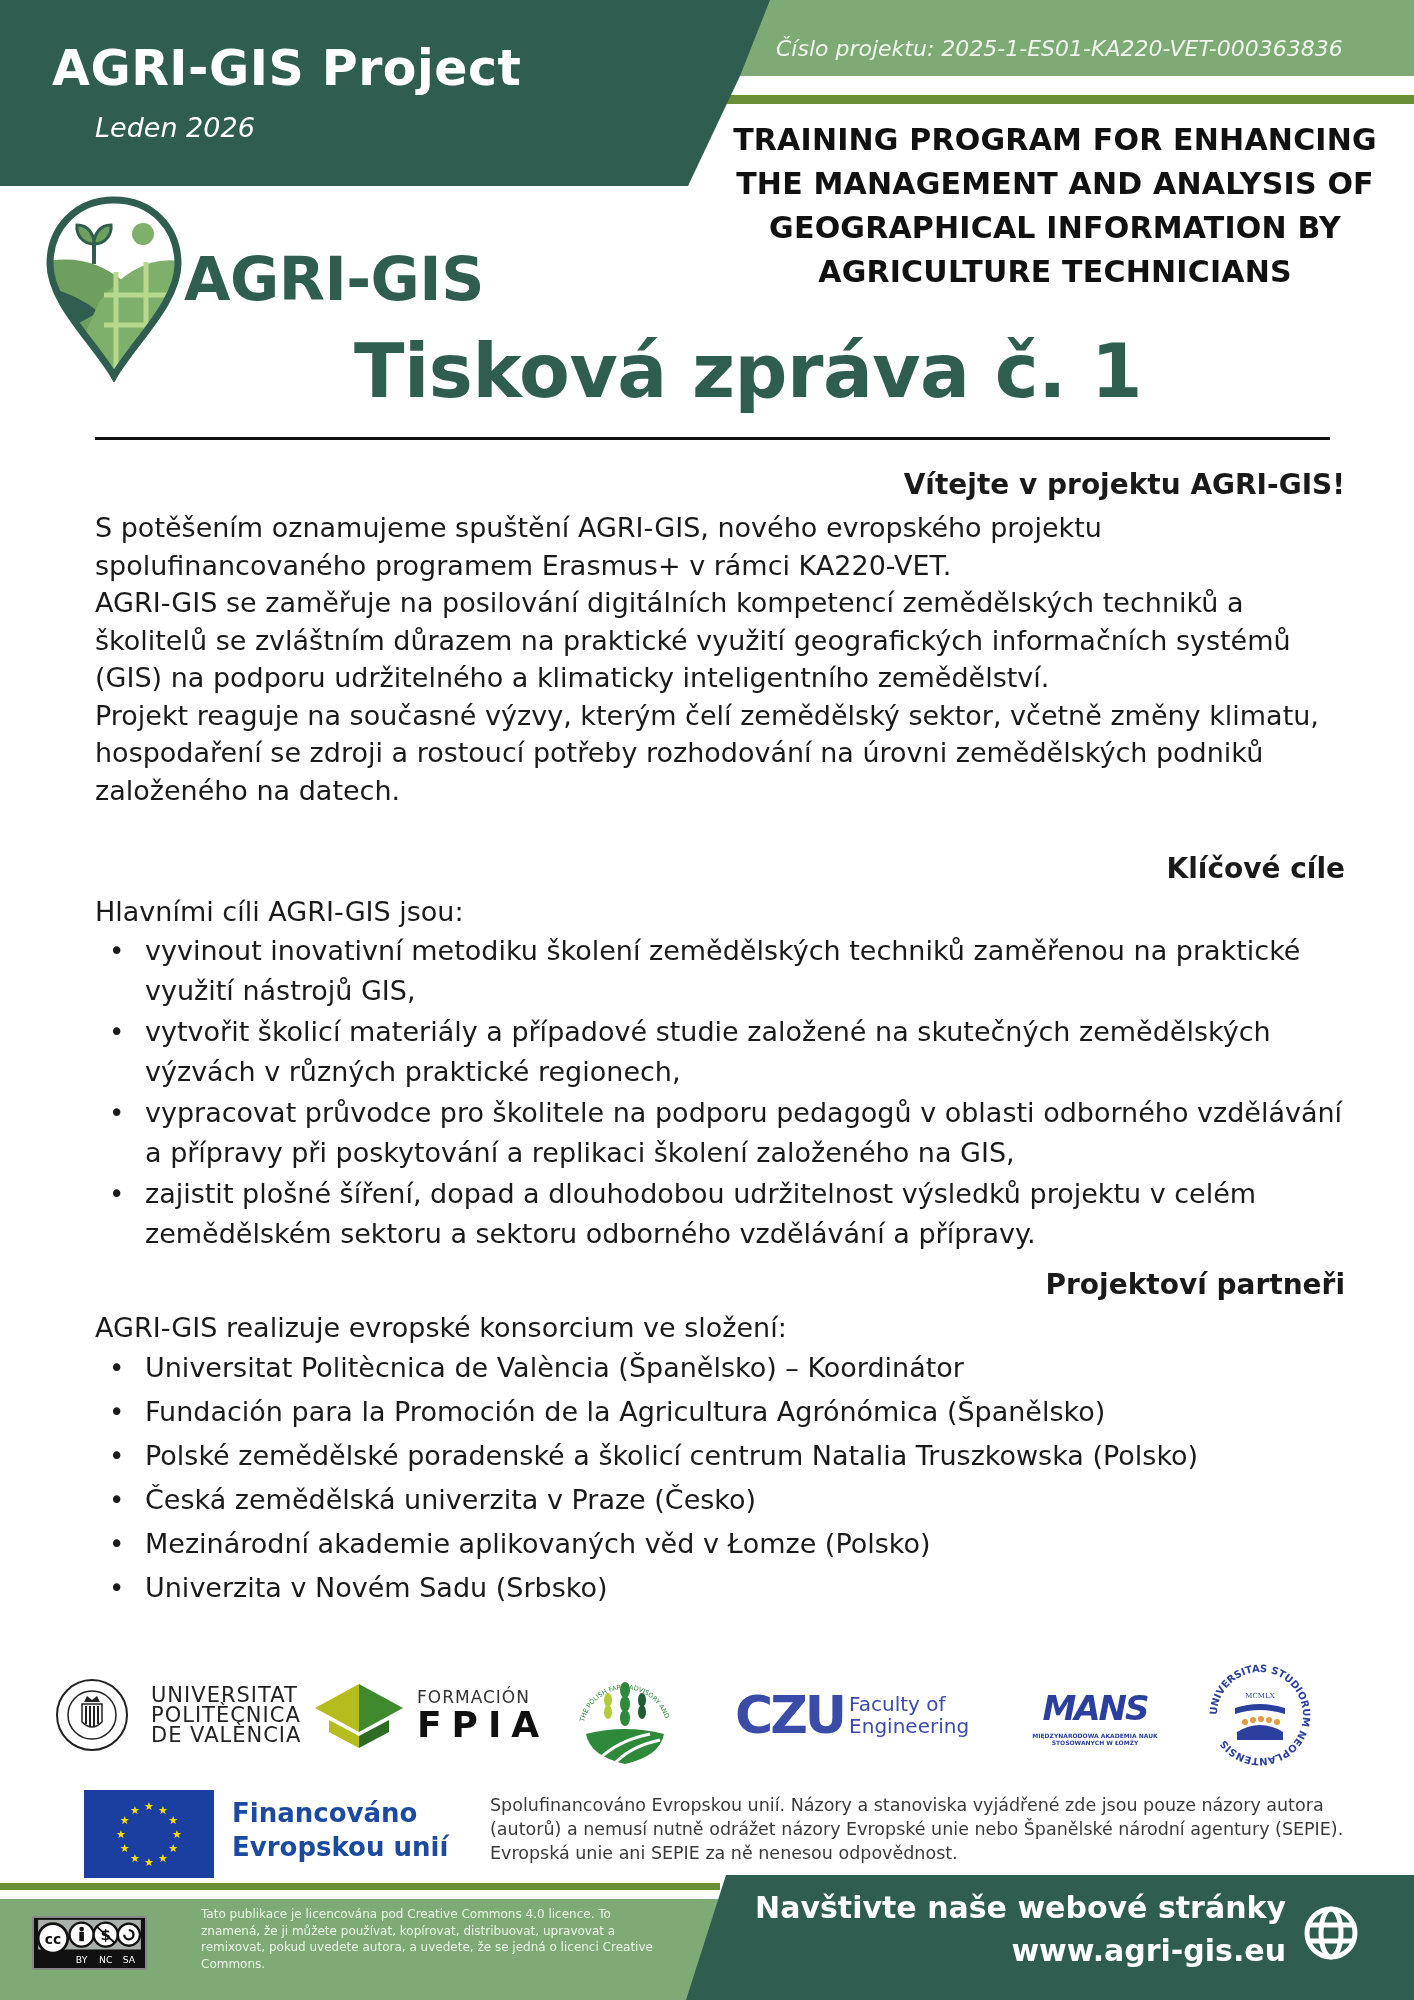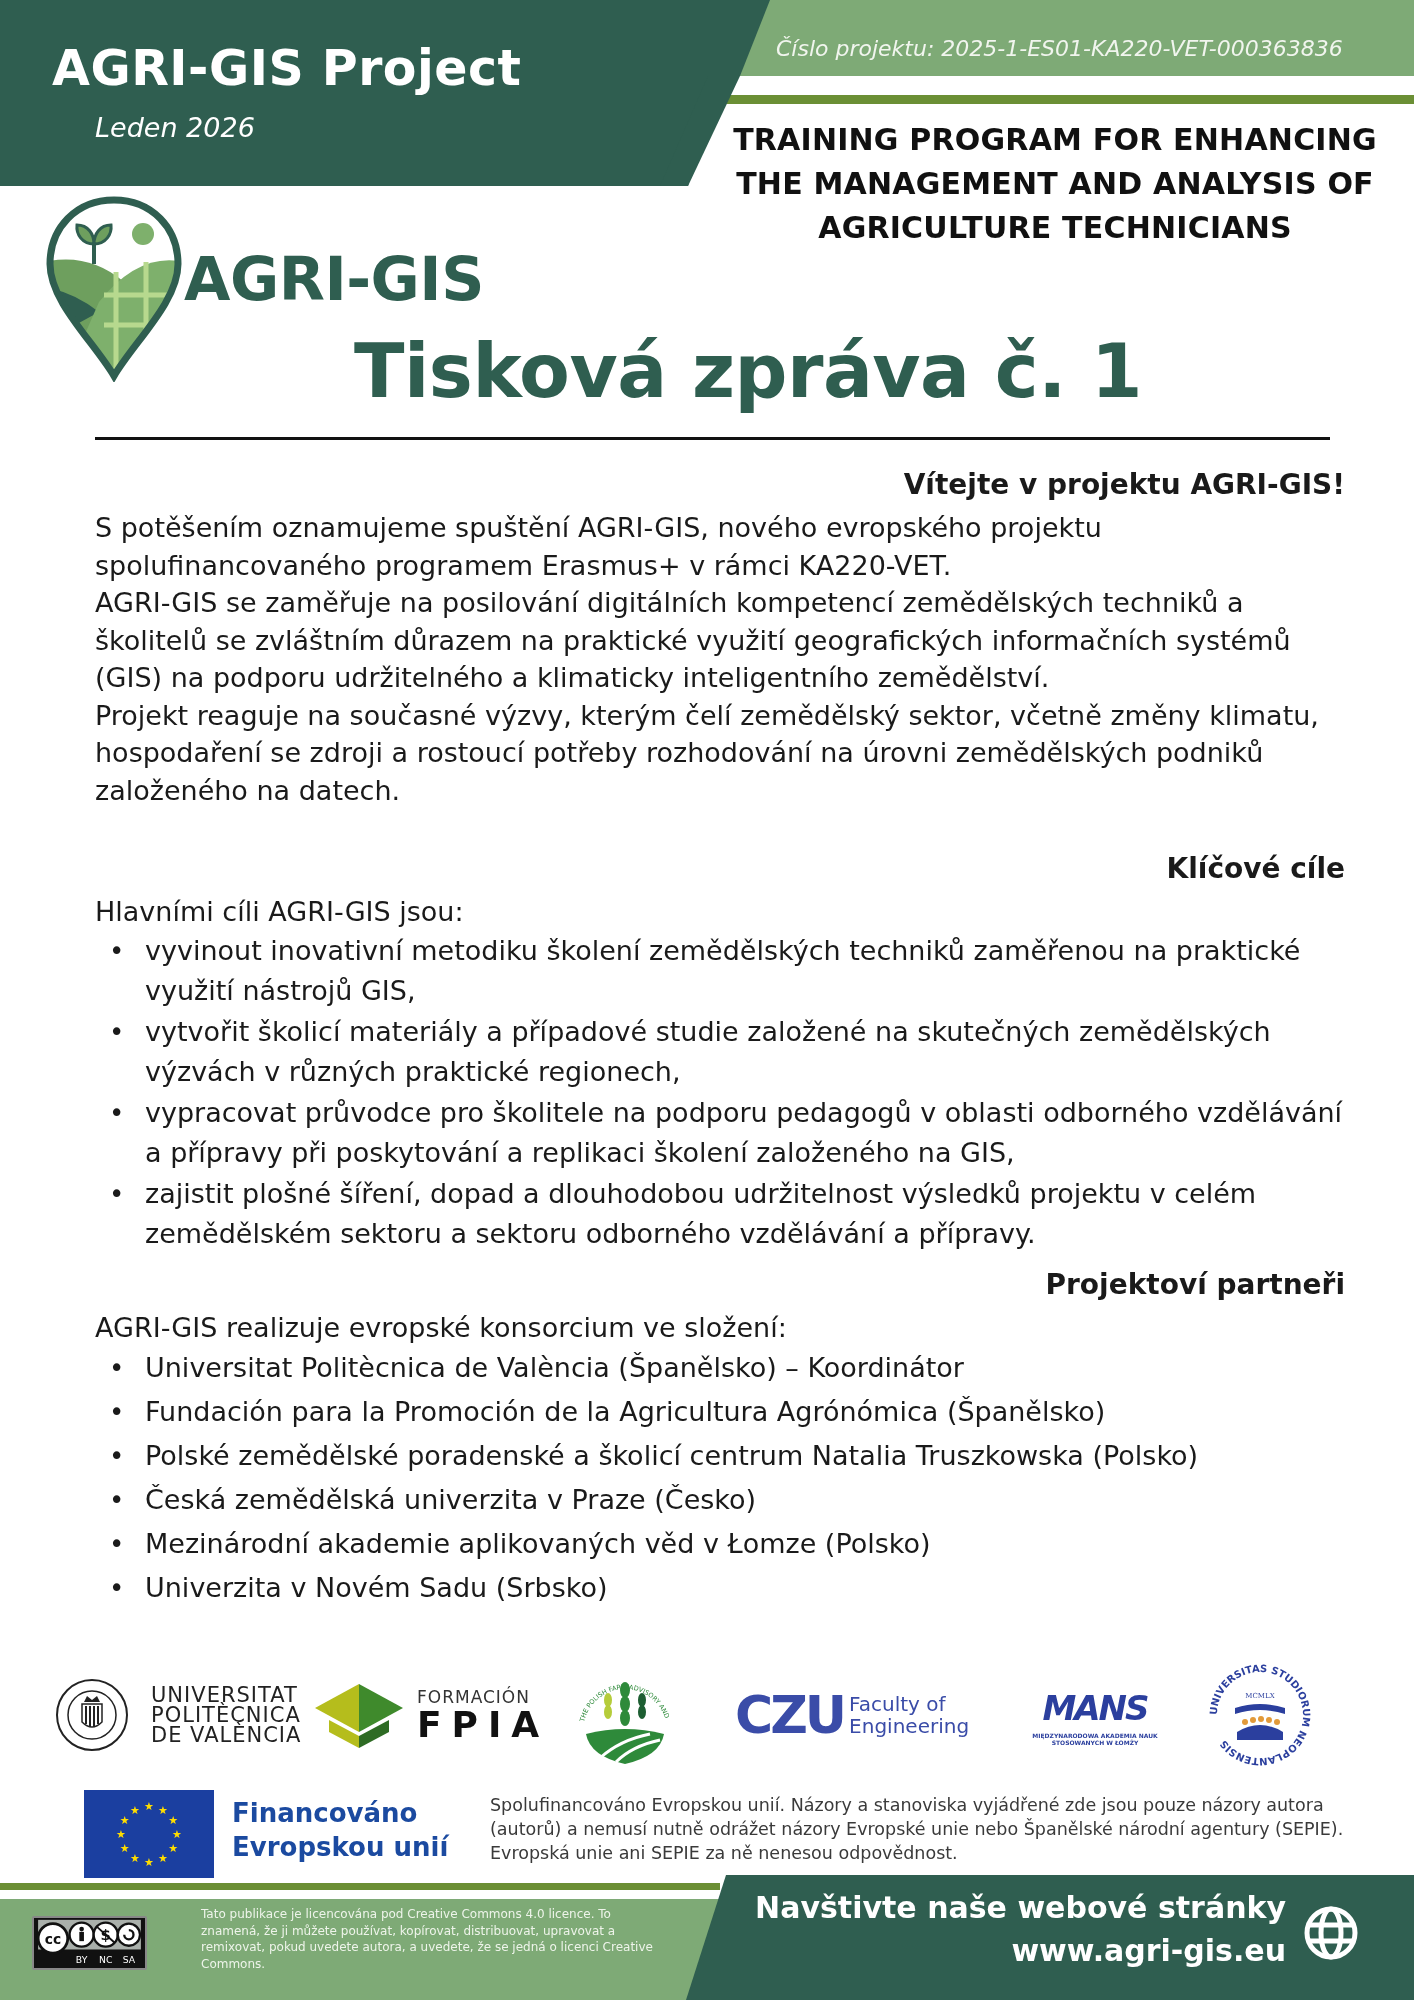--- a/index.html
+++ b/index.html
@@ -83,20 +83,21 @@
 <div class="hdr-light-left"></div>
 <div class="hdr-dark-2"></div>
 
 <div class="project-title">AGRI-GIS Project</div>
 <div class="project-date">Leden 2026</div>
 <div class="project-number">Číslo projektu: 2025-1-ES01-KA220-VET-000363836</div>
 
 <div class="training-title">
   <div>TRAINING PROGRAM FOR ENHANCING</div>
   <div>THE MANAGEMENT AND ANALYSIS OF</div>
+  <div>GEOGRAPHICAL INFORMATION BY</div>
   <div>AGRICULTURE TECHNICIANS</div>
 </div>
 
 <svg class="logo" viewBox="0 0 140 190">
   <defs>
     <clipPath id="pinclip">
         <path d="M70 8 C32 8 6 36 6 72 C6 110 50 150 70 184 C90 150 134 110 134 72 C134 36 108 8 70 8 Z"></path>
       </clipPath>
   </defs>
   <path d="M70 8 C32 8 6 36 6 72 C6 110 50 150 70 184 C90 150 134 110 134 72 C134 36 108 8 70 8 Z" fill="#ffffff"></path>

